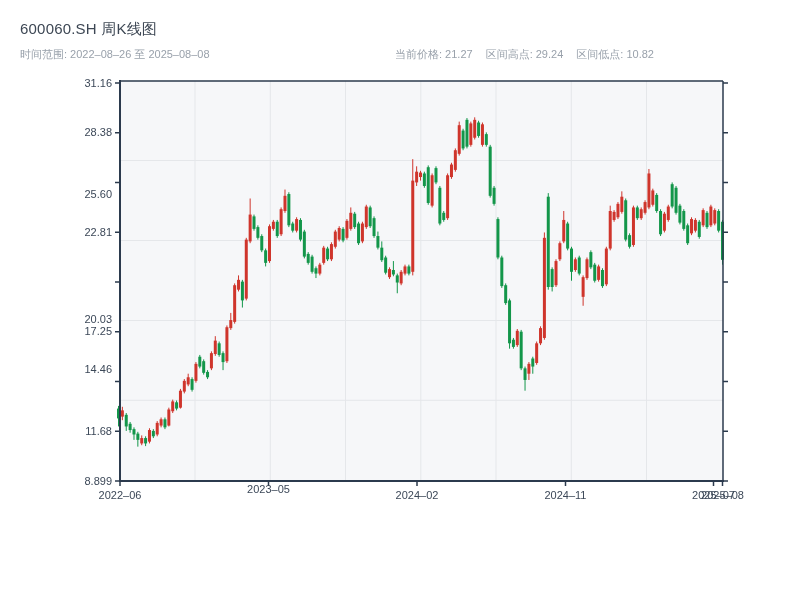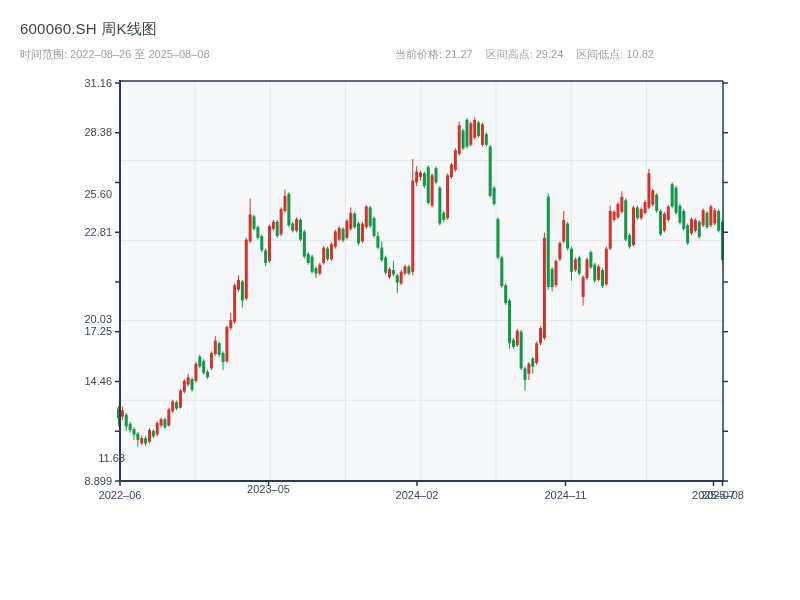--- a/index.html
+++ b/index.html
@@ -380,22 +380,22 @@
         <line x1="713.5" y1="481" x2="713.5" y2="486" stroke="#2b3a4d" stroke-width="1.5"></line>
         <line x1="722.5" y1="481" x2="722.5" y2="486" stroke="#2b3a4d" stroke-width="1.5"></line>
       </svg>
     <div id="labels">
         <div class="ylab" style="left: 60px; top: 76.5px;">31.16</div>
         <div class="ylab" style="left: 60px; top: 126.25px;">28.38</div>
         <div class="ylab" style="left: 60px; top: 176px; margin-top: 12px;">25.60</div>
         <div class="ylab" style="left: 60px; top: 225.75px;">22.81</div>
         <div class="ylab" style="left: 60px; top: 275.5px; margin-top: 37px;">20.03</div>
         <div class="ylab" style="left: 60px; top: 325.25px;">17.25</div>
-        <div class="ylab" style="left: 60px; top: 375px;">14.46</div>
-        <div class="ylab" style="left: 73px; top: 424.75px; margin-top: 27px;">11.68</div>
+        <div class="ylab" style="left: 60px; top: 363px;">14.46</div>
+        <div class="ylab" style="left: 60px; top: 424.75px;">11.68</div>
         <div class="ylab" style="left: 60px; top: 474.5px;">8.899</div>
         <div class="xlab" style="left: 89px; top: 489px;">2022–06</div>
         <div class="xlab" style="left: 237.5px; top: 483px;">2023–05</div>
         <div class="xlab" style="left: 386px; top: 489px;">2024–02</div>
         <div class="xlab" style="left: 534.5px; top: 489px;">2024–11</div>
         <div class="xlab" style="left: 682.5px; top: 489px;">2025–07</div>
         <div class="xlab" style="left: 691.5px; top: 489px;">2025–08</div>
       </div>
   </div>
 </div>

